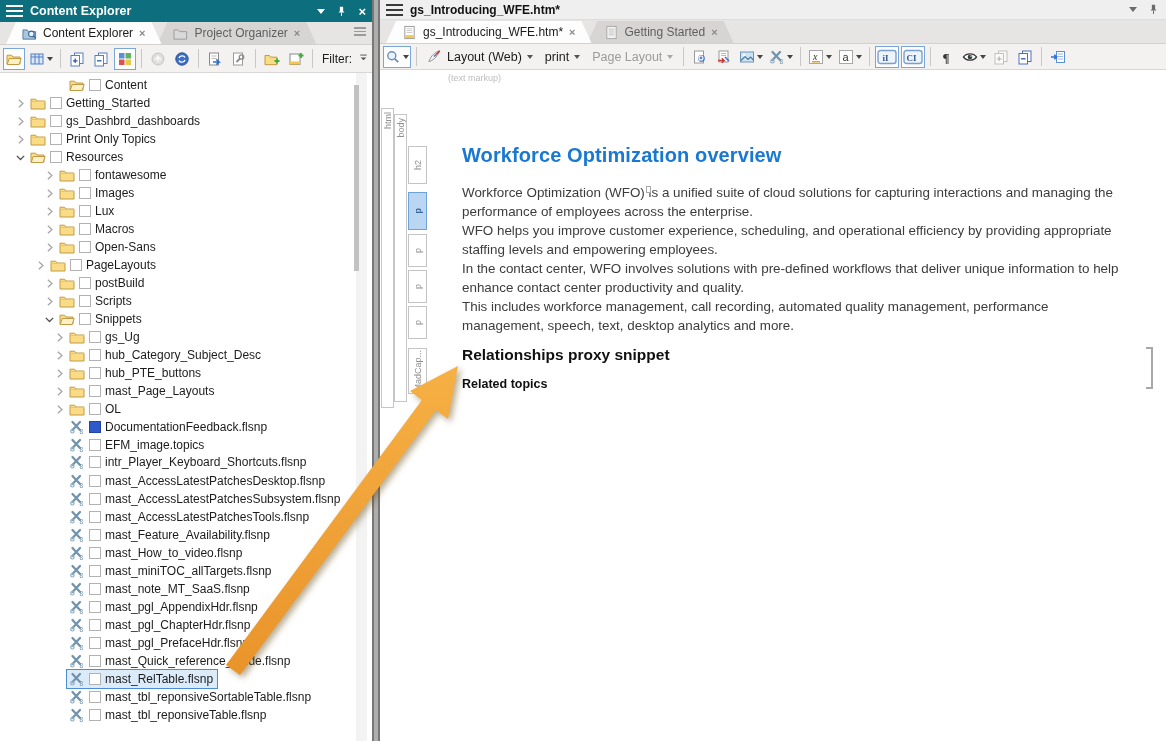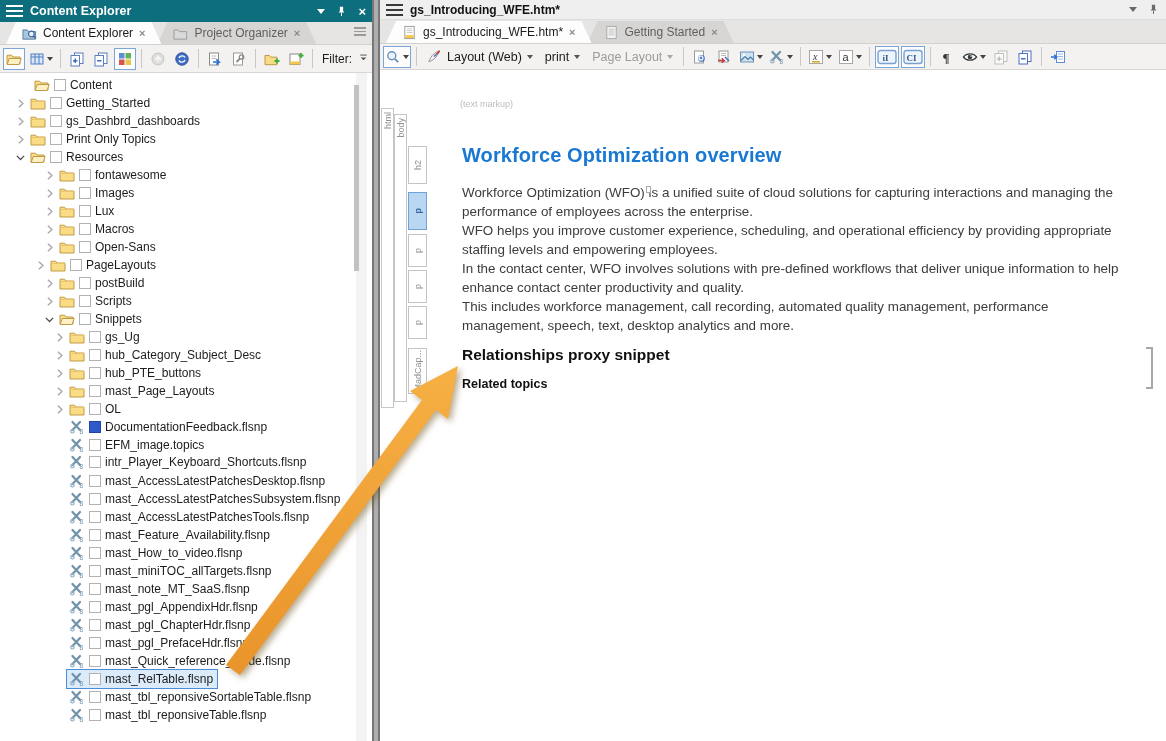--- a/index.html
+++ b/index.html
@@ -57,21 +57,21 @@
 
   
   .splitter { width:8px; height:741px; background:#aeaeae; border-left:2px solid #787878; border-right:2px solid #787878; flex:none; }
 
   
   .right-panel { width:786px; height:741px; display:flex; flex-direction:column; background:#fff; }
   .rp-titlebar { height:20px; background:#efefef; border-bottom:1px solid #dddddd; display:flex; align-items:center; gap:7px; padding:0 6px; flex:none; }
   .rp-titlebar .title { font-weight:bold; font-size:12px; color:#111; flex:1; }
   .rp-tabrow { height:24px; }
   .editor { flex:1; position:relative; background:#fff; }
-  .markup-hint { position:absolute; left:80px; top:3px; font-size:9px; color:#bdbdbd;margin-top:26px; }
+  .markup-hint { position:absolute; left:68px; top:3px; font-size:9px; color:#bdbdbd; }
 
   .vcol { position:absolute; width:13px; background:#fff; border:1px solid #c6c6c6; }
   .vlabel { writing-mode:vertical-rl; transform:rotate(180deg); font-size:9px; color:#8f8f8f; display:inline-block; }
   .vcol .vlabel { position:absolute; top:3px; left:1px; }
   .tagblock { position:absolute; left:28px; width:19px; background:#fff; border:1px solid #c4c4c4; display:flex; align-items:center; justify-content:center; }
   .tagblock.selected { background:#b9d7f2; border-color:#6fa3d8; }
   .tagblock .vlabel { max-height:100%; overflow:hidden; }
   .tagblock.selected .vlabel { color:#39679e; font-weight:bold; }
 
   .doc-content { position:absolute; left:82px; top:74px; width:672px; }
@@ -363,21 +363,21 @@
             <use href="#sym-new-item"></use>
           </svg>
         </span>
         <span class="sep"></span>
         <span class="tb-label">Filter:</span>
       </div>
     <div class="lp-tree" id="lp-tree">
       <div class="tree-scroll">
           <div class="tree-thumb"></div>
         </div>
-    <div class="tr-row" style="padding-left: 18px;">
+    <div class="tr-row" style="padding-left: 18px; margin-left: 35px;">
           <span class="chev"></span>
           <span class="tr-wrap">
             <span class="ticon"><svg width="16" height="16">
                 <use href="#sym-folder-open"></use>
               </svg></span>
             <span class="cb"></span>
             <span class="tr-label">Content</span>
           </span>
         </div>
         <div class="tr-row" style="padding-left: 14px;">

